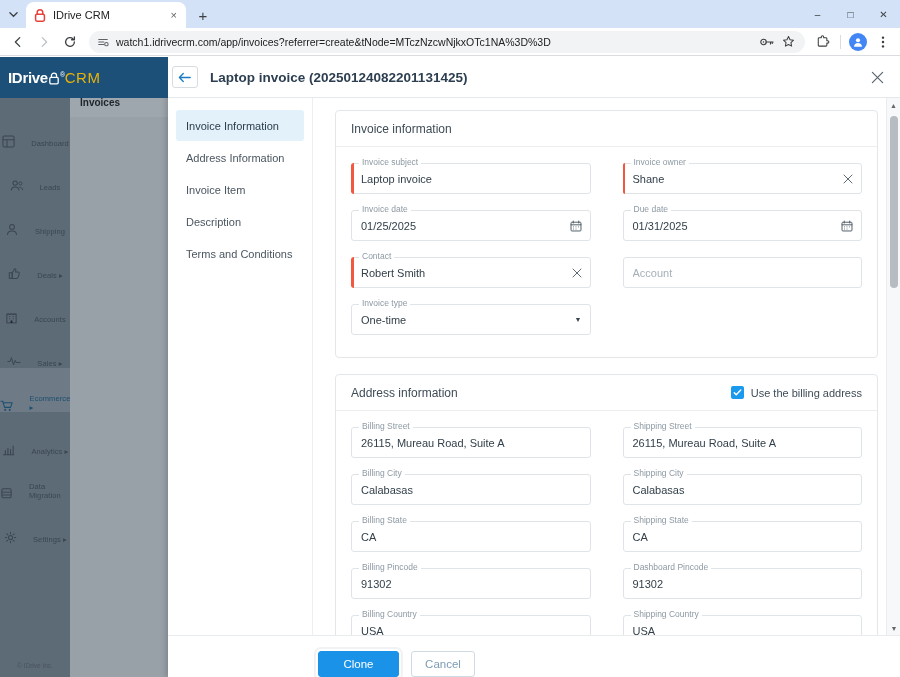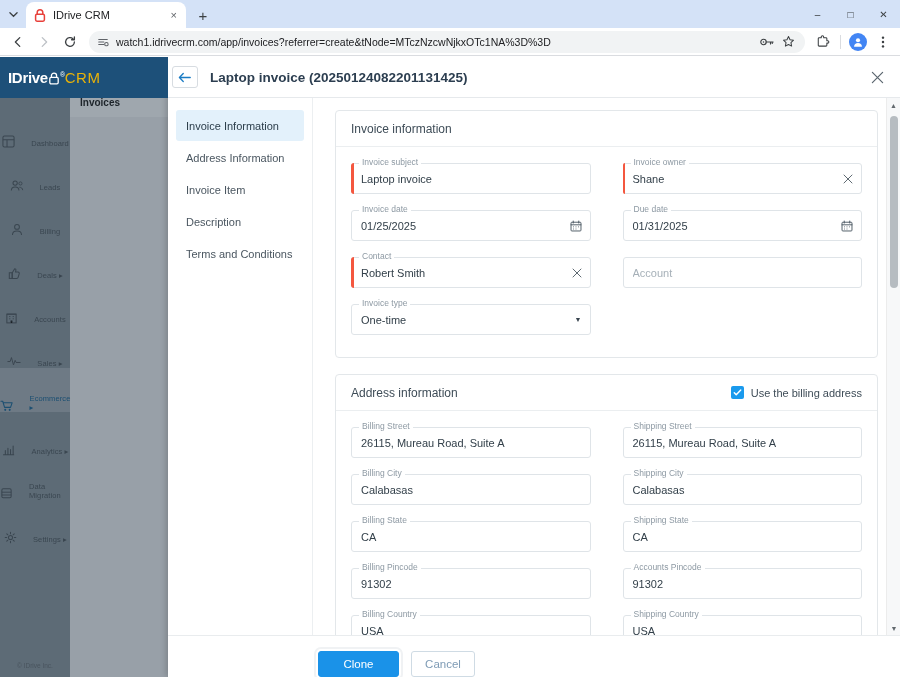--- a/index.html
+++ b/index.html
@@ -370,21 +370,21 @@
             <span class="ni-label">Leads</span>
           </div>
 
           <div class="navitem">
             <span class="ni-icon">
               <svg width="12" height="13" viewBox="0 0 13 14">
                   <circle cx="6.5" cy="4.2" r="2.6" fill="none" stroke="currentColor" stroke-width="1.1"></circle>
                   <path d="M1.6 13c0-2.7 2.2-4.3 4.9-4.3s4.9 1.6 4.9 4.3" fill="none" stroke="currentColor" stroke-width="1.1"></path>
                 </svg>
             </span>
-            <span class="ni-label">Billing</span>
+            <span class="ni-label">Shipping</span>
           </div>
 
           <div class="navitem">
             <span class="ni-icon">
               <svg width="13" height="13" viewBox="0 0 14 14">
                   <path d="M4.6 6.2l2.6-4.4c.9 0 1.5.7 1.3 1.6l-.4 2.1h2.7c1 0 1.6.8 1.3 1.7l-1.2 4c-.2.7-.8 1.1-1.5 1.1H4.6z" fill="none" stroke="currentColor" stroke-width="1.1" stroke-linejoin="round"></path>
                   <rect x="1.4" y="6.2" width="3" height="6.1" fill="none" stroke="currentColor" stroke-width="1.1"></rect>
                 </svg>
             </span>
             <span class="ni-label"><span>Deals</span> <span>▸</span></span>
@@ -626,21 +626,21 @@
                   </div>
                 </div>
 
                 <div class="field">
                   <span class="flabel">Billing Pincode</span>
                   <div class="fbox">
                     <span class="fval">91302</span>
                   </div>
                 </div>
                 <div class="field">
-                  <span class="flabel">Accounts Pincode</span>
+                  <span class="flabel">Dashboard Pincode</span>
                   <div class="fbox">
                     <span class="fval">91302</span>
                   </div>
                 </div>
 
                 <div class="field">
                   <span class="flabel">Billing Country</span>
                   <div class="fbox">
                     <span class="fval">USA</span>
                   </div>

